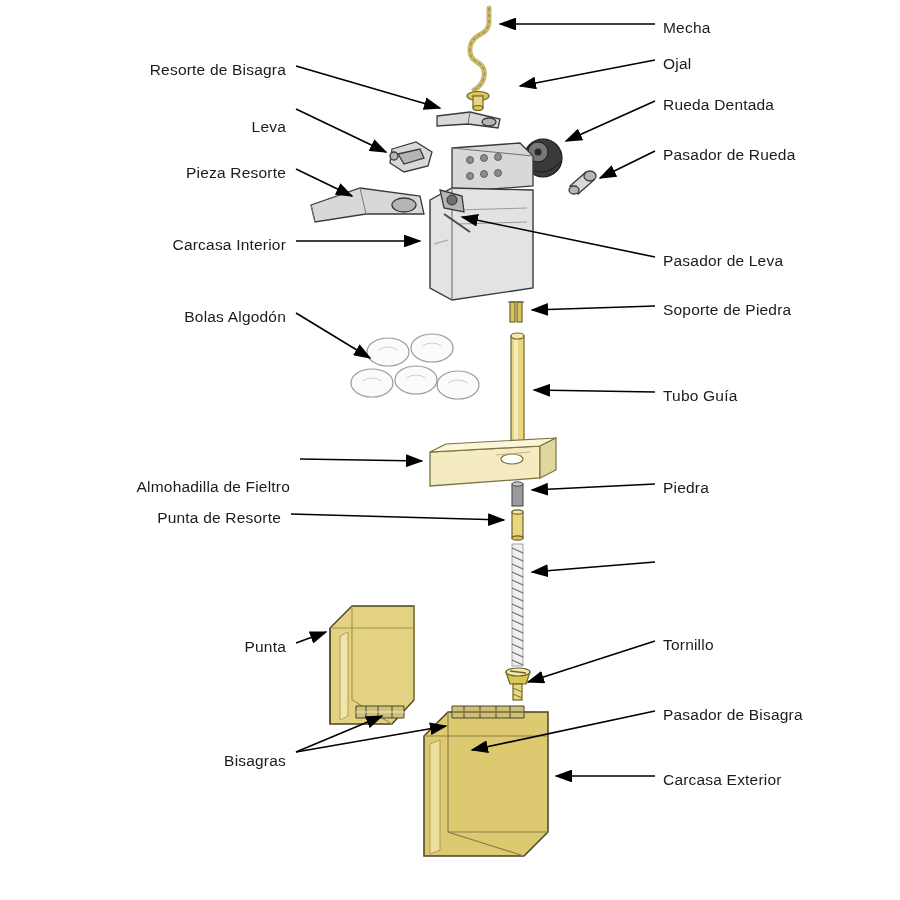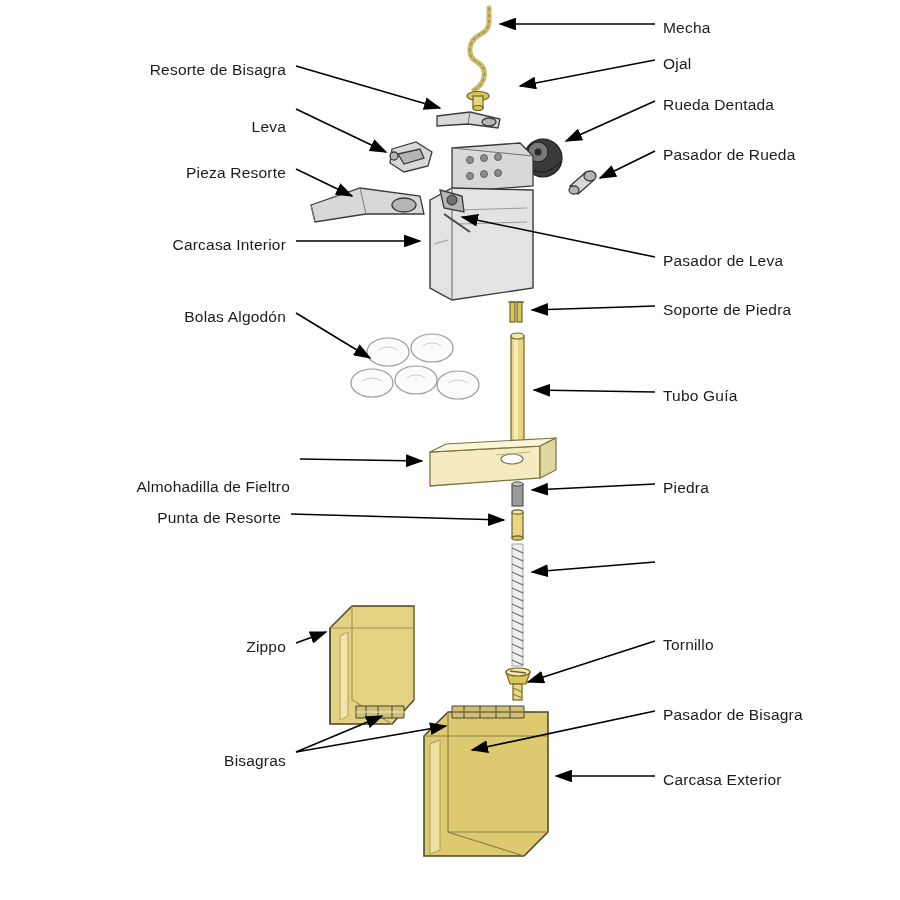--- a/index.html
+++ b/index.html
@@ -294,17 +294,17 @@
   <div class="label right" style="left:663px; top:705px;">Pasador de Bisagra</div>
   <div class="label right" style="left:663px; top:770px;">Carcasa Exterior</div>
 
   <div class="label left" style="right:614px; top:60px;">Resorte de Bisagra</div>
   <div class="label left" style="right:614px; top:103px;margin-top:14px;">Leva</div>
   <div class="label left" style="right:614px; top:163px;">Pieza Resorte</div>
   <div class="label left" style="right:614px; top:235px;">Carcasa Interior</div>
   <div class="label left" style="right:614px; top:307px;">Bolas Algodón</div>
   <div class="label left" style="right:610px; top:453px;margin-top:24px;">Almohadilla de Fieltro</div>
   <div class="label left" style="right:619px; top:508px;">Punta de Resorte</div>
-  <div class="label left" style="right:614px; top:637px;">Zippo</div>
+  <div class="label left" style="right:614px; top:637px;">Punta</div>
   <div class="label left" style="right:614px; top:751px;">Bisagras</div>
 
 
 </div>
 
 </body></html>

